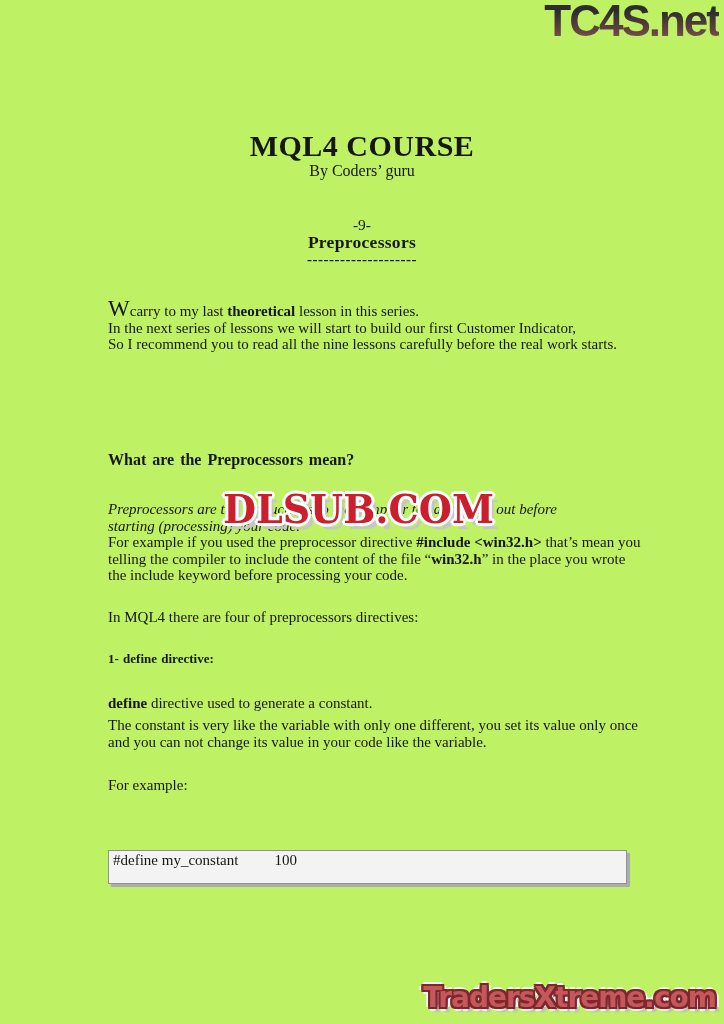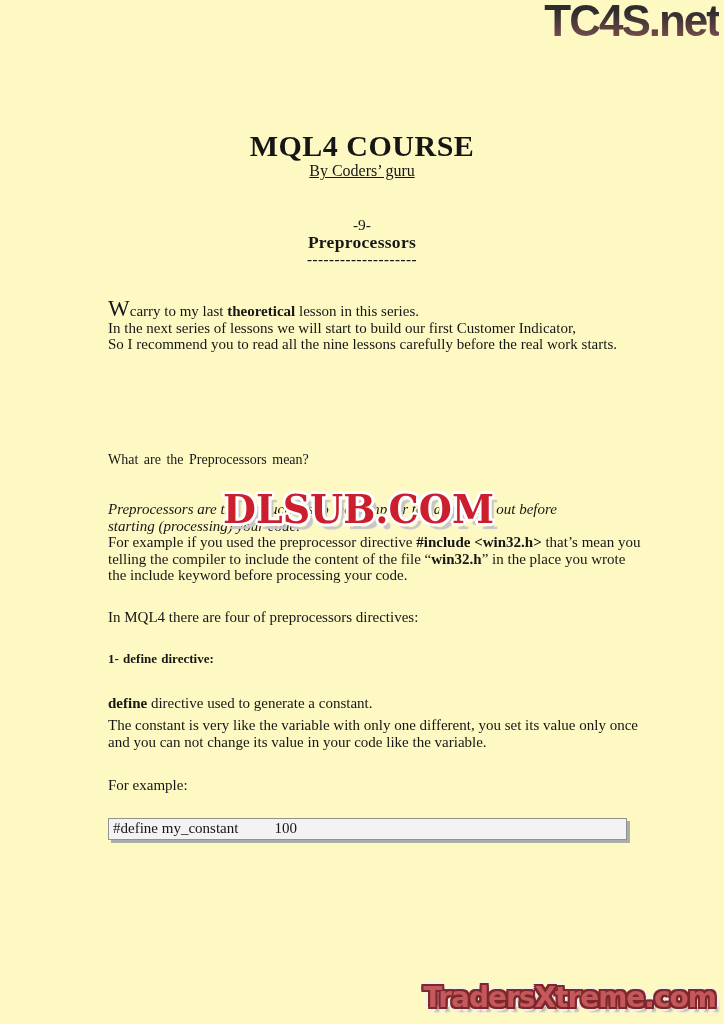--- a/index.html
+++ b/index.html
@@ -1,20 +1,20 @@
 <!DOCTYPE html>
 <html><head>
 <meta charset="utf-8">
 <style>
   html,body { margin:0; padding:0; background:#e8e8e8; }
   .page {
     position:relative;
     width:724px; height:1024px;
     margin:0 auto;
-    background:#fef9c3;
+    background:#bef264;
     overflow:hidden;
     font-family:"Liberation Serif", serif;
     color:#161616;
     font-size:15px;
   }
   .b { font-weight:bold; }
   .line { white-space:nowrap; line-height:16.5px; }
 
   
   .logo-top {
@@ -22,47 +22,47 @@
     font-family:"Liberation Sans", sans-serif;
     font-weight:bold; font-size:44px; letter-spacing:-2px;
     background:linear-gradient(#2e2c2d 30%, #6b4747 75%, #9b6f70);
     -webkit-background-clip:text; background-clip:text;
     color:transparent;
   }
 
   
   .header { position:absolute; top:130px; left:0; width:724px; text-align:center; }
   .title  { font-size:30px; font-weight:bold; letter-spacing:0.5px; line-height:32px; }
-  .byline { font-size:16px; line-height:18px;text-decoration:underline; }
+  .byline { font-size:16px; line-height:18px; }
   .lesson-num   { margin-top:36px; font-size:15.5px; line-height:17px; }
   .lesson-title { font-size:17.5px; font-weight:bold; letter-spacing:0.3px; line-height:19px; }
   .divider { font-weight:bold; letter-spacing:0.5px; line-height:14px; }
 
   
   .blk { position:absolute; left:108px; }
   .dropcap { font-size:23px; line-height:0; }
   #intro        { top:303px; }
   #lead-in      { top:394px; }
-  #heading-what { top:452px; font-size:14px; font-weight:normal; word-spacing:2px; }
+  #heading-what { top:452px; font-size:16px; font-weight:bold; word-spacing:2px; }
   #para-what    { top:501px;font-style:italic; }
   #para-example { top:534px; }
   #para-four    { top:609px; }
   #heading-def  { top:651px; font-size:13px; font-weight:bold; word-spacing:1px; }
   #def-line1    { top:695px; }
   #def-lines    { top:717px; }
   #example-label{ top:777px; }
 
   
   .code-box {
-    position:absolute; left:108px; top:818px;
+    position:absolute; left:108px; top:850px;
     width:509px; height:19px;
     background:#f3f3f3;
     border:1px solid #919191;
     box-shadow:3px 3px 0 #a9aeab;
-    padding:1px 4px 0 4px;
+    padding:1px 4px 12px 4px;
     font-size:15px;
     white-space:nowrap;
   }
   .code-value { margin-left:36px; }
 
   
   .wm-mid {
     position:absolute; left:223px; top:487px;
     font-family:"DejaVu Serif", serif;
     font-weight:bold; font-size:38px; letter-spacing:0px;

